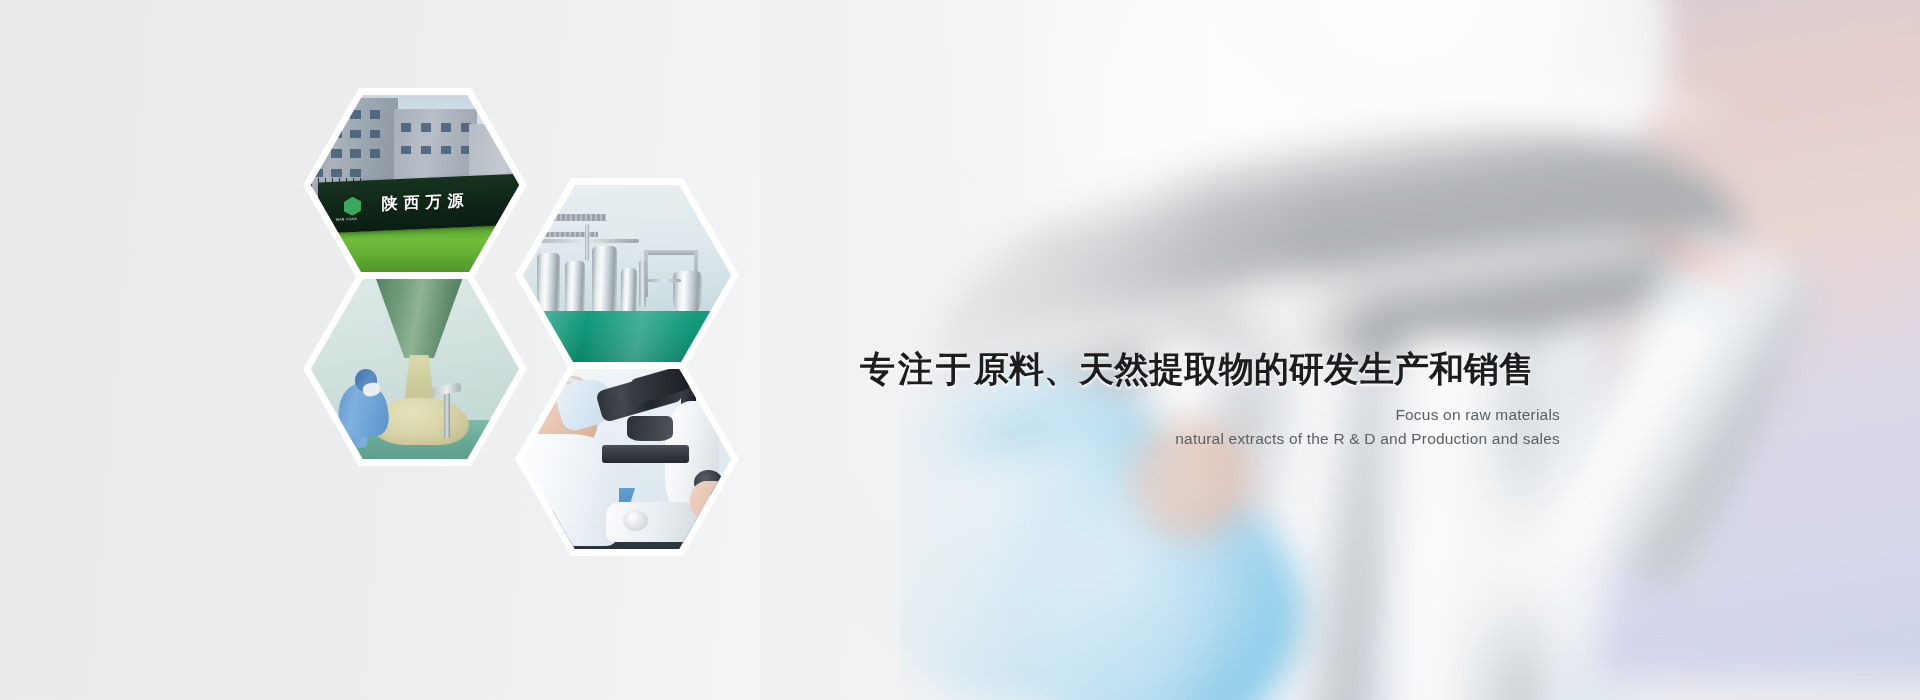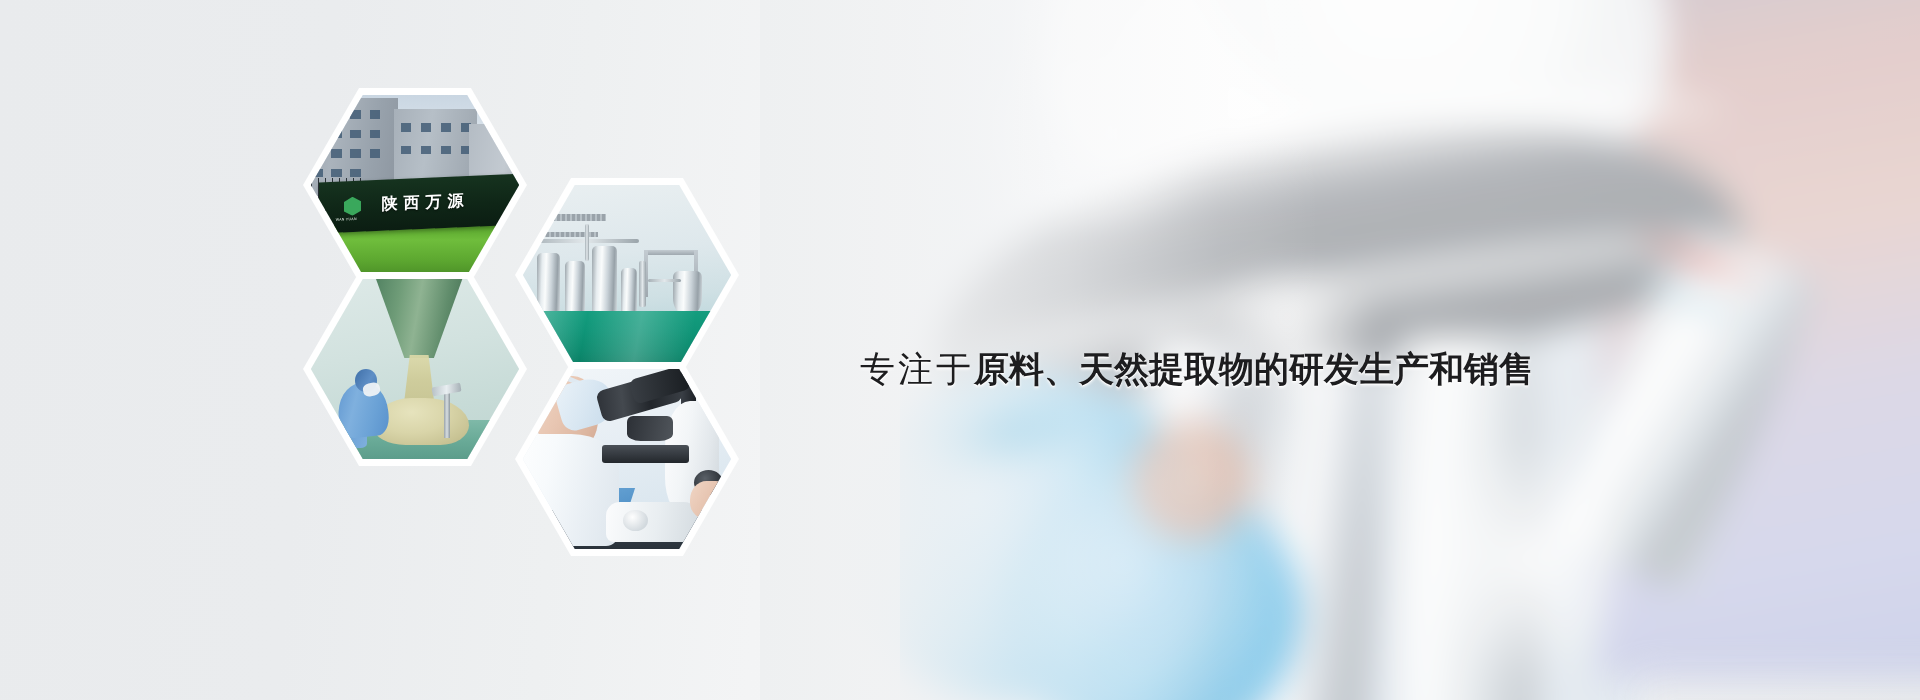--- a/index.html
+++ b/index.html
@@ -358,21 +358,21 @@
   }
   #headline {
     font-size:35px;
     line-height:1.18;
     letter-spacing:1px;
     color:#1d1d1f;
     white-space:nowrap;
     text-align:left;
     text-shadow:0 2px 3px rgba(255,255,255,.85), 0 1px 0 rgba(255,255,255,.9);
   }
-  #headline .light { font-weight:400; letter-spacing:3px; }
+  #headline .light { font-weight:700; letter-spacing:3px; }
   #headline .bold  { font-weight:700; letter-spacing:0px; }
   #sub {
     margin-top:14px;
     color:#5a5f64;
     font-size:15.5px;
     line-height:1.5;
     letter-spacing:.2px;
   }
   #sub .l2 { display:block; }
 </style>
@@ -536,15 +536,19 @@
             </div>
           </div>
         </div>
       </div>
     </div>
 
   </div>
 
   <div id="copy">
     <div id="headline"><span class="light">专注于</span><span class="bold">原料、天然提取物的研发生产和销售</span></div>
+    <div id="sub">
+      <span>Focus on raw materials</span>
+      <span class="l2">natural extracts of the R &amp; D and Production and sales</span>
+    </div>
   </div>
 
 </div>
 
 </body></html>

